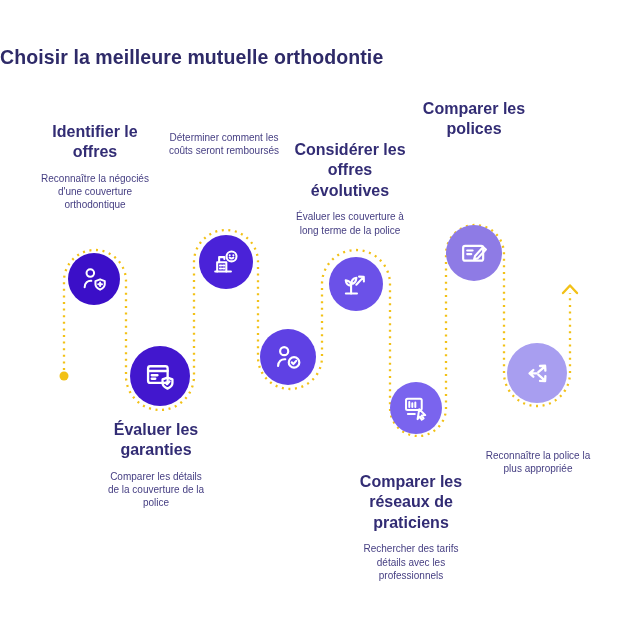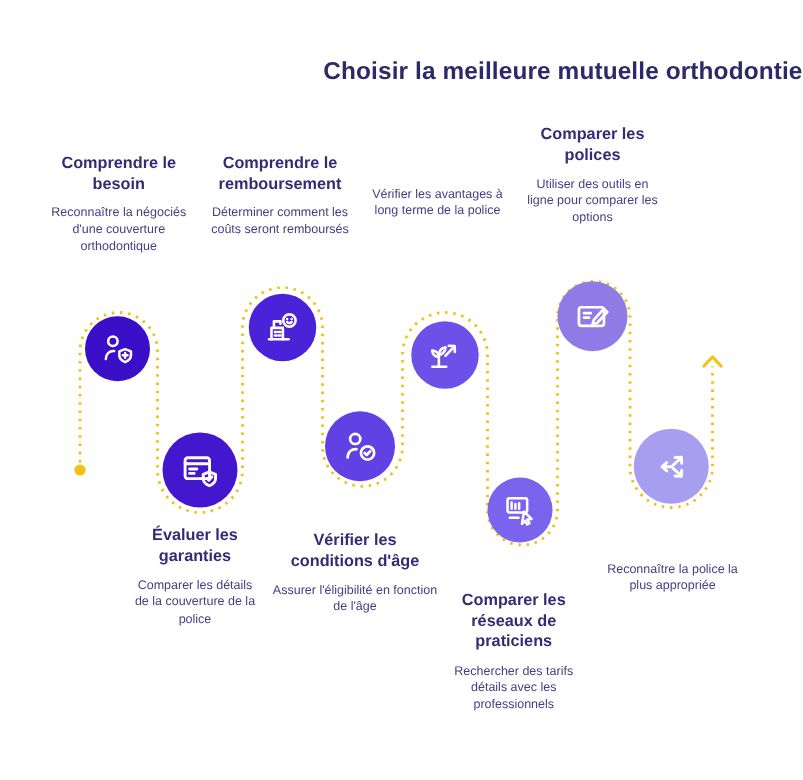--- a/index.html
+++ b/index.html
@@ -2,21 +2,21 @@
 <html><head>
 <meta charset="utf-8">
 <style>
   html,body{margin:0;padding:0;background:#ffffff;}
   .canvas{
     position:relative;width:642px;height:624px;overflow:hidden;
     font-family:"Liberation Sans", sans-serif;background:#ffffff;
   }
   .title{
     position:absolute;left:0;top:46px;width:642px;margin:0;
-    text-align:right;font-size:19.5px;font-weight:700;color:#2e2a68;
+    text-align:left;font-size:19.5px;font-weight:700;color:#2e2a68;
     letter-spacing:.1px;
   }
   .journey{position:absolute;left:0;top:0;width:642px;height:624px;}
   .snake{
     fill:none;stroke:var(--path-color,#F2C117);stroke-width:2.3;
     stroke-dasharray:2 4.6;stroke-linecap:butt;
   }
   .start-dot{fill:var(--path-color,#F2C117);}
   .end-arrow{fill:none;stroke:var(--path-color,#F2C117);stroke-width:2.4;
     stroke-linecap:round;stroke-linejoin:round;}
@@ -24,21 +24,21 @@
     position:absolute;border-radius:50%;display:flex;
     align-items:center;justify-content:center;
   }
   .node svg{width:58%;height:58%;}
   .node svg *{
     fill:none;stroke:#ffffff;stroke-width:1.6;
     stroke-linecap:round;stroke-linejoin:round;
   }
   .label{position:absolute;transform:translateX(-50%);text-align:center;}
   .step-title{
-    font-size:13px;font-weight:700;color:#322c74;line-height:1.28;
+    font-size:16px;font-weight:700;color:#322c74;line-height:1.28;
   }
   .step-desc{
     margin-top:9px;font-size:10px;font-weight:500;color:#453e82;line-height:1.32;
   }
 </style>
 </head>
 <body>
 
 <div class="canvas">
 
@@ -123,47 +123,42 @@
 
   <div class="node" style="left: 507px; top: 343px; width: 60px; height: 60px; background: rgb(168, 158, 240);">
     <svg viewBox="0 0 24 24">
       <path d="M11.5 12 H6.9 M9.2 9.7 L6.6 12 l2.6 2.3"></path>
       <path d="M12.6 11.2 L16.7 7.6 M13.8 6.9 l3.5 -.2 .2 3.4"></path>
       <path d="M12.6 12.8 L16.7 16.4 M13.8 17.1 l3.5 .2 .2 -3.4"></path>
     </svg>
   </div>
 
   <div class="label" style="left:95px;top:122px;width:112px">
-    <div class="step-title">Comprendre le besoin</div>
+    <div class="step-title">Identifier le offres</div>
     <div class="step-desc">Reconnaître la négociés d'une couverture orthodontique</div>
   </div>
 
   <div class="label" style="left:224px;top:122px;width:126px">
-    <div class="step-title">Comprendre le remboursement</div>
     <div class="step-desc">Déterminer comment les coûts seront remboursés</div>
   </div>
 
   <div class="label" style="left:350px;top:140px;width:118px">
-    <div class="step-desc">Vérifier les avantages à long terme de la police</div>
+    <div class="step-title">Considérer les offres évolutives</div>
+    <div class="step-desc">Évaluer les couverture à long terme de la police</div>
   </div>
 
   <div class="label" style="left:474px;top:99px;width:112px">
     <div class="step-title">Comparer les polices</div>
-    <div class="step-desc">Utiliser des outils en ligne pour comparer les options</div>
   </div>
 
   <div class="label" style="left:156px;top:420px;width:104px">
     <div class="step-title">Évaluer les garanties</div>
     <div class="step-desc">Comparer les détails de la couverture de la police</div>
   </div>
 
-  <div class="label" style="left:284px;top:424px;width:134px">
-    <div class="step-title">Vérifier les conditions d'âge</div>
-    <div class="step-desc">Assurer l'éligibilité en fonction de l'âge</div>
-  </div>
 
   <div class="label" style="left:411px;top:472px;width:106px">
     <div class="step-title">Comparer les réseaux de praticiens</div>
     <div class="step-desc">Rechercher des tarifs détails avec les professionnels</div>
   </div>
 
   <div class="label" style="left:538px;top:440px;width:120px">
     <div class="step-desc">Reconnaître la police la plus appropriée</div>
   </div>
 

